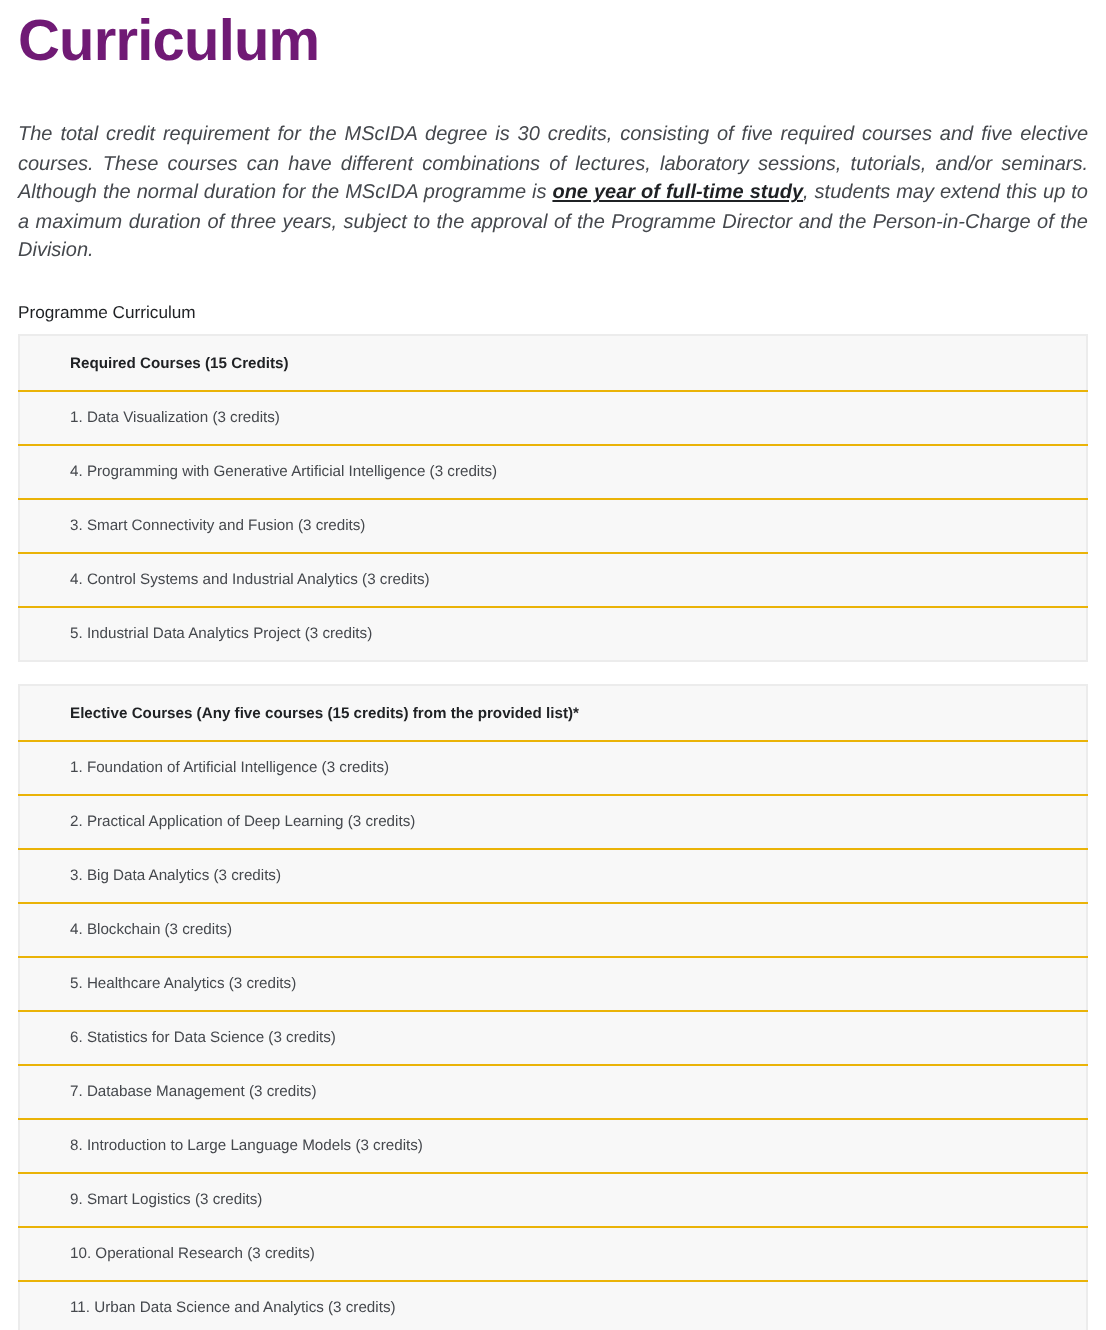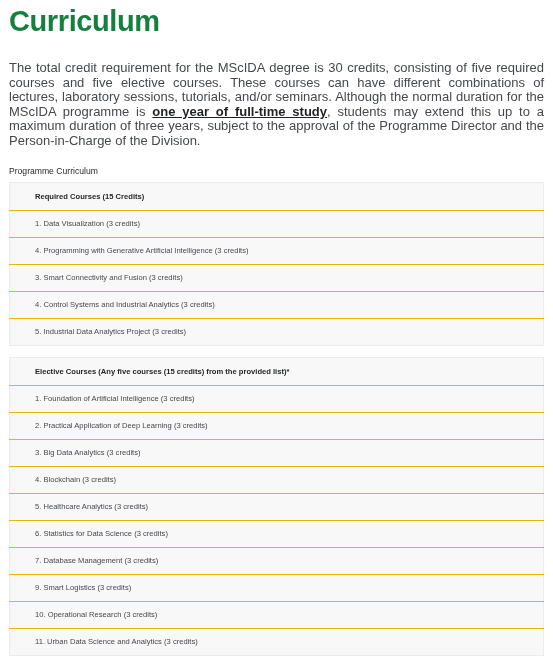--- a/index.html
+++ b/index.html
@@ -16,31 +16,32 @@
     -webkit-font-smoothing: antialiased;
   }
   .page {
     padding: 0 9px;
     box-sizing: border-box;
     width: 553px;
   }
   .page-title {
     font-size: 29px;
     font-weight: 700;
-    color: #15803d;
+    color: #701a75;
     letter-spacing: -0.4px;
     margin: 3px 0 0 0;
     line-height: 36px;
   }
   .intro-paragraph {
-    font-size: 13px;
+    font-size: 10px;
     line-height: 14.6px;
     color: #45484d;
     text-align: justify;
     margin: 22px 0 16px 0;
+    font-style: italic;
   }
   .intro-paragraph .emphasis {
     font-weight: 700;
     text-decoration: underline;
     color: #1f2124;
   }
   .section-heading {
     font-size: 8.6px;
     font-weight: 400;
     color: #1f2124;
@@ -140,20 +141,23 @@
       <tr>
         <td>5. Healthcare Analytics (3 credits)</td>
       </tr>
       <tr>
         <td>6. Statistics for Data Science (3 credits)</td>
       </tr>
       <tr>
         <td>7. Database Management (3 credits)</td>
       </tr>
       <tr>
+        <td>8. Introduction to Large Language Models (3 credits)</td>
+      </tr>
+      <tr>
         <td>9. Smart Logistics (3 credits)</td>
       </tr>
       <tr>
         <td>10. Operational Research (3 credits)</td>
       </tr>
       <tr>
         <td>11. Urban Data Science and Analytics (3 credits)</td>
       </tr>
     </tbody>
   </table>

